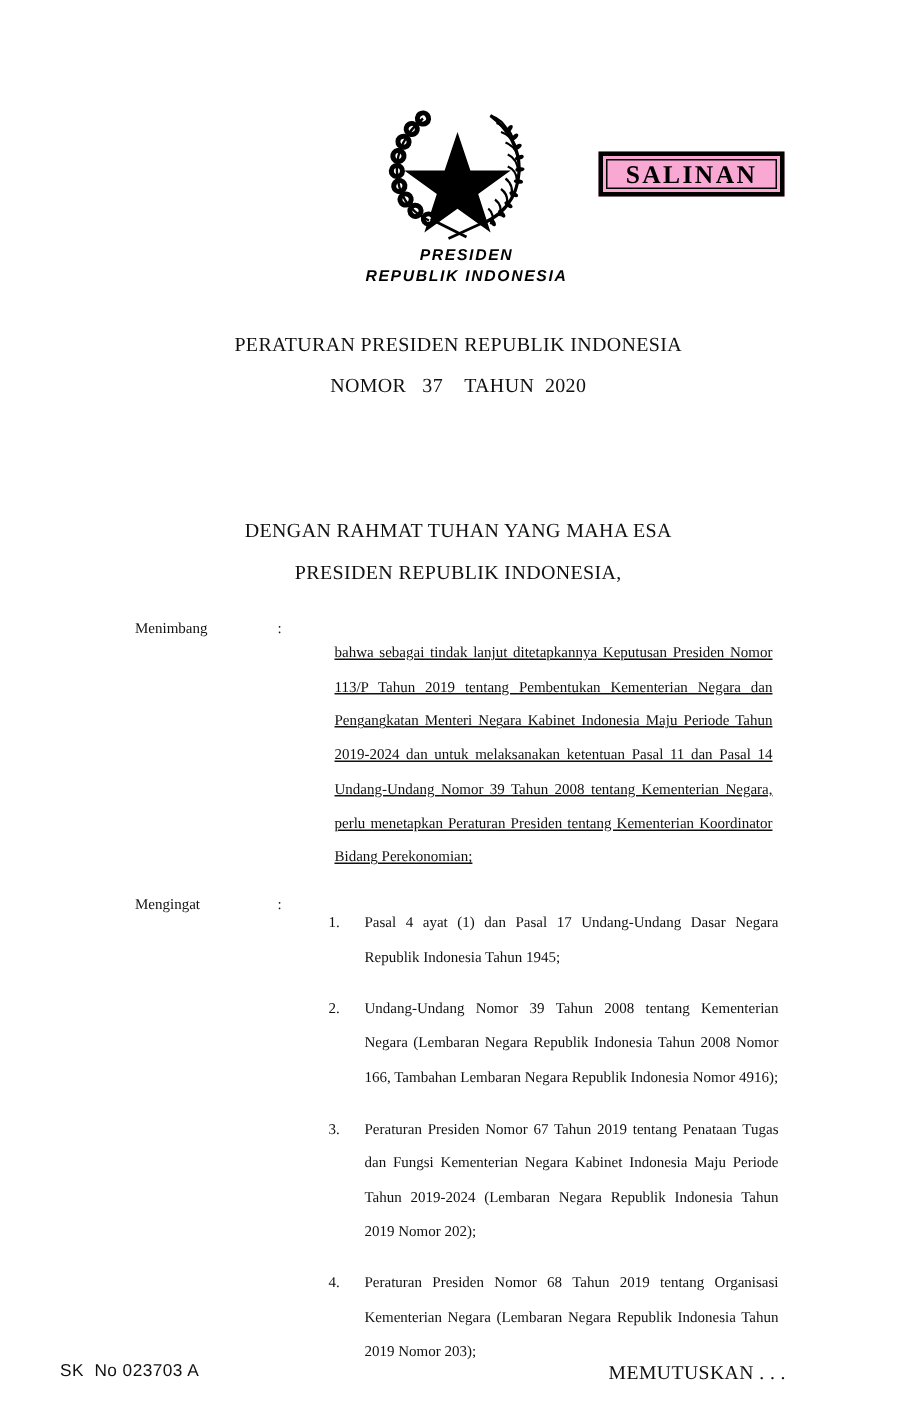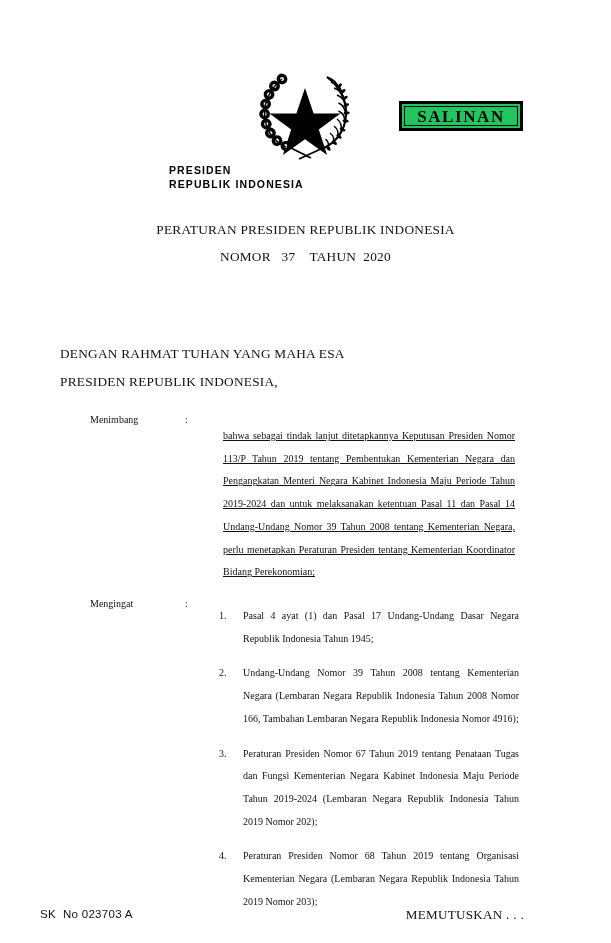--- a/index.html
+++ b/index.html
@@ -26,42 +26,44 @@
   }
   .emblem-wrap {
     position: absolute;
     left: 251px;
     top: 0px;
     width: 108px;
     height: 96px;
   }
   .emblem-caption {
     position: absolute;
-    left: 169px;
+    left: 186px;
     top: 96px;
     width: 250px;
+    text-align: center;
     font-family: "Liberation Sans", "DejaVu Sans", sans-serif;
     font-weight: bold;
     font-size: 10.5px;
     line-height: 13.5px;
     letter-spacing: 1.1px;
     color: #000;
+    font-style: italic;
   }
   .emblem-caption div { white-space: nowrap; }
 
   
   .salinan-box {
     position: absolute;
     left: 399px;
     top: 101px;
     width: 124px;
     height: 30px;
     border: 3px solid #000;
     box-sizing: border-box;
-    background: #22c55e;
+    background: #f9a8d4;
   }
   .salinan-inner {
     position: absolute;
     left: 2px;
     top: 2px;
     right: 2px;
     bottom: 2px;
     border: 1px solid #000;
     box-sizing: border-box;
     display: flex;
@@ -89,21 +91,21 @@
     letter-spacing: 0.25px;
   }
   .title-block .line { white-space: pre; }
 
   
   .preamble {
     position: absolute;
     left: 60px;
     top: 340px;
     width: 491px;
-    text-align: left;
+    text-align: center;
     font-size: 13.3px;
     line-height: 28px;
     letter-spacing: 0.25px;
   }
 
   
   .clause {
     position: absolute;
     left: 90px;
     width: 441px;

